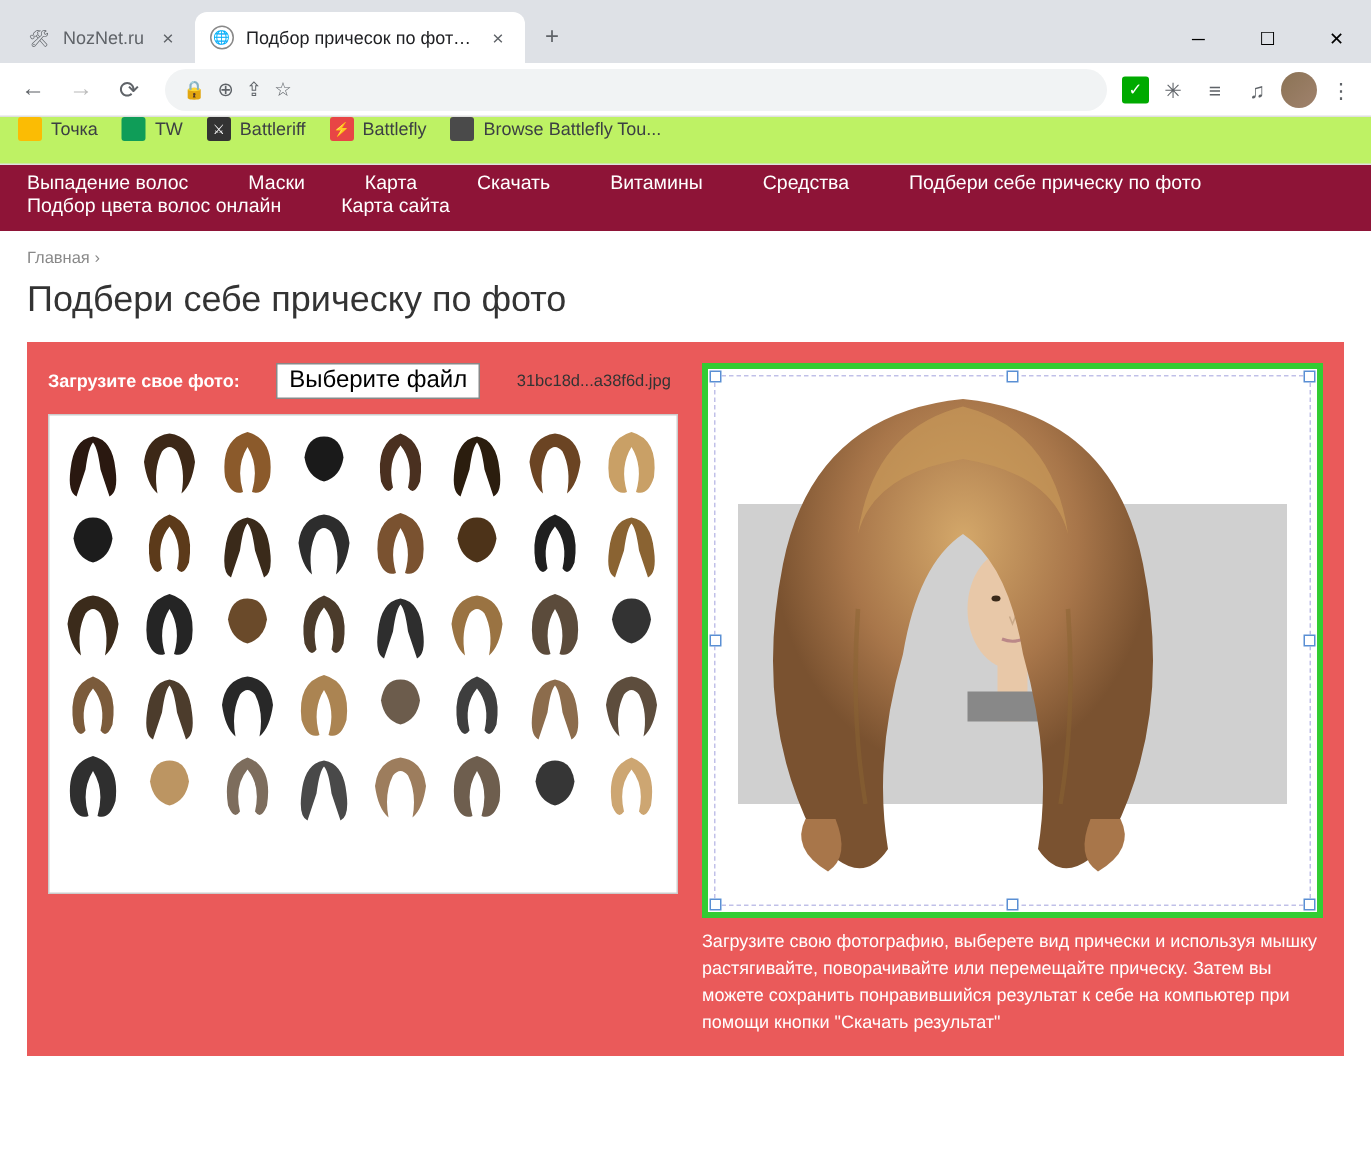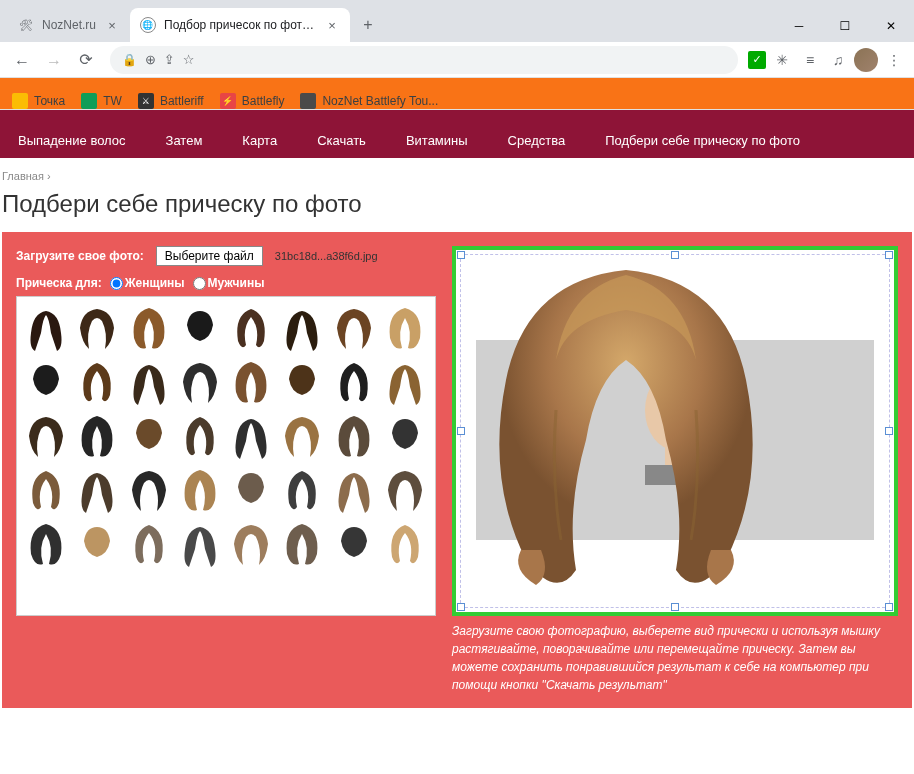--- a/index.html
+++ b/index.html
@@ -19,38 +19,38 @@
 
 .toolbar { height: 36px; background: #fff; display: flex; align-items: center; padding: 0 8px; gap: 4px; border-bottom: 1px solid #e0e0e0; }
 .nav-btn { width: 28px; height: 28px; display: flex; align-items: center; justify-content: center; color: #5f6368; font-size: 16px; }
 .nav-btn.disabled { color: #bbb; }
 .address-bar { flex: 1; height: 28px; background: #f1f3f4; border-radius: 14px; display: flex; align-items: center; padding: 0 12px; gap: 8px; font-size: 13px; color: #5f6368; margin: 0 6px; }
 .lock { font-size: 12px; }
 .url-text { flex: 1; }
 .ext-icon { width: 24px; height: 24px; display: flex; align-items: center; justify-content: center; font-size: 14px; color: #5f6368; }
 .avatar { width: 24px; height: 24px; border-radius: 50%; background: linear-gradient(135deg, #8b7355, #a0826d); }
 
-.bookmarks { height: 32px; background: #f97316; display: flex; align-items: flex-end; padding: 0 12px; gap: 16px; border-bottom: 1px solid #e0e0e0; font-size: 12px; }
+.bookmarks { height: 32px; background: #bef264; display: flex; align-items: flex-start; padding: 0 12px; gap: 16px; border-bottom: 1px solid #e0e0e0; font-size: 12px; }
 .bookmark { display: flex; align-items: center; gap: 6px; color: #3c4043; }
 .bm-icon { width: 16px; height: 16px; border-radius: 2px; }
 
 
 .page { height: calc(774px - 110px); overflow: hidden; }
 .site-nav { background: #8e1437; color: #fff; padding: 4px 18px 10px; font-size: 13px; }
-.site-nav-row { display: flex; gap: 40px; flex-wrap: wrap; margin-top: 19px; }
+.site-nav-row { display: flex; gap: 40px; flex-wrap: wrap; }
 .site-nav-row span { white-space: nowrap; }
 
-.content { padding: 12px 2px; }
+.content { padding: 12px 18px; }
 .breadcrumb { font-size: 11px; color: #888; margin-bottom: 8px; }
 .page-title { font-size: 24px; font-weight: normal; color: #333; margin-bottom: 14px; }
 
 .app-box { background: #ea5a5a; padding: 14px; display: flex; gap: 16px; position: relative; }
 .left-panel { width: 420px; }
-.upload-row { color: #fff; font-size: 12px; font-weight: bold; margin-bottom: 10px; display: flex; align-items: center; gap: 12px; }
-.file-btn { background: #fff; border: 1px solid #888; padding: 2px 8px; font-size: 12px; font-weight: normal; color: #000; }
+.upload-row { color: #fff; font-size: 12px; font-weight: bold; margin-bottom: 10px; display: flex; align-items: center; gap: 24px; }
+.file-btn { background: #fff; border: 1px solid #888; padding: 2px 8px; font-size: 16px; font-weight: normal; color: #000; }
 .file-name { color: #333; font-weight: normal; font-size: 11px; }
 .gender-row { color: #fff; font-size: 12px; font-weight: bold; margin-bottom: 6px; display: flex; align-items: center; gap: 2px; }
 .gender-row input { margin-left: 6px; }
 
 .hair-grid { background: #fff; border: 1px solid #ccc; height: 320px; overflow-y: scroll; padding: 6px; }
 .hair-items { display: grid; grid-template-columns: repeat(8, 1fr); gap: 4px; }
 .hair-item { width: 46px; height: 50px; }
 .hair-item svg { width: 100%; height: 100%; }
 
 .download-btn-wrap { text-align: center; margin-top: 10px; margin-left: 100px; }
@@ -63,21 +63,21 @@
 .big-hair { position: absolute; top: 10px; left: 10px; right: 10px; height: 340px; }
 .selection-handles { position: absolute; top: 4px; left: 4px; right: 4px; bottom: 4px; border: 1px dashed rgba(100,100,200,0.4); pointer-events: none; }
 .handle { position: absolute; width: 8px; height: 8px; background: #fff; border: 1px solid #5a8fd4; }
 .h-tl { top: -4px; left: -4px; } .h-tr { top: -4px; right: -4px; }
 .h-bl { bottom: -4px; left: -4px; } .h-br { bottom: -4px; right: -4px; }
 .h-tm { top: -4px; left: 50%; margin-left: -4px; }
 .h-bm { bottom: -4px; left: 50%; margin-left: -4px; }
 .h-ml { left: -4px; top: 50%; margin-top: -4px; }
 .h-mr { right: -4px; top: 50%; margin-top: -4px; }
 
-.instructions { color: #fff; font-size: 12px; line-height: 1.5; margin-top: 6px; font-style: italic; }
+.instructions { color: #fff; font-size: 12px; line-height: 1.5; margin-top: 6px; }
 </style>
 </head>
 <body>
 
 <div class="titlebar">
   <div class="tabs">
     <div class="tab">
       <span class="tab-icon">🛠</span>
       <span class="tab-title">NozNet.ru</span>
       <span class="tab-close">×</span>
@@ -126,54 +126,51 @@
   <div class="bookmark">
       <span class="bm-icon" style="background:#333;color:#fff;font-size:9px;text-align:center;line-height:16px;">⚔</span>
       <span>Battleriff</span>
     </div>
   <div class="bookmark">
       <span class="bm-icon" style="background:#e84545;color:#fff;font-size:9px;text-align:center;line-height:16px;">⚡</span>
       <span>Battlefly</span>
     </div>
   <div class="bookmark">
       <span class="bm-icon" style="background:#4a4a4a"></span>
-      <span>NozNet Battlefy Tou...</span>
+      <span>Browse Battlefly Tou...</span>
     </div>
 </div>
 
 <div class="page">
   <div class="site-nav">
     <div class="site-nav-row">
       <span>Выпадение волос</span>
-      <span>Затем</span>
+      <span>Маски</span>
       <span>Карта</span>
       <span>Скачать</span>
       <span>Витамины</span>
       <span>Средства</span>
       <span>Подбери себе прическу по фото</span>
+    </div>
+    <div class="site-nav-row">
+      <span>Подбор цвета волос онлайн</span>
+      <span>Карта сайта</span>
     </div>
   </div>
 
   <div class="content">
     <div class="breadcrumb">Главная ›</div>
     <h1 class="page-title">Подбери себе прическу по фото</h1>
 
     <div class="app-box">
       <div class="left-panel">
         <div class="upload-row">
           <span>Загрузите свое фото:</span>
           <button class="file-btn">Выберите файл</button>
           <span class="file-name">31bc18d...a38f6d.jpg</span>
-        </div>
-        <div class="gender-row">
-          <span>Прическа для:</span>
-          <input type="radio" checked="" style="">
-            <span>Женщины</span>
-          <input type="radio" style="">
-            <span>Мужчины</span>
         </div>
         <div class="hair-grid">
           <div class="hair-items" id="hair-items">
               <div class="hair-item"><svg viewBox="0 0 46 50">
                   <path d="M23 8 Q10 10 8 30 Q6 45 12 48 L18 30 Q20 15 23 12 Q26 15 28 30 L34 48 Q40 45 38 30 Q36 10 23 8 Z" fill="#2a1810"></path>
                 </svg></div>
               <div class="hair-item"><svg viewBox="0 0 46 50">
                   <path d="M23 6 Q8 8 6 25 Q8 40 15 46 Q12 30 18 18 Q23 12 28 18 Q34 30 31 46 Q38 40 40 25 Q38 8 23 6 Z" fill="#3d2817"></path>
                 </svg></div>
               <div class="hair-item"><svg viewBox="0 0 46 50">

